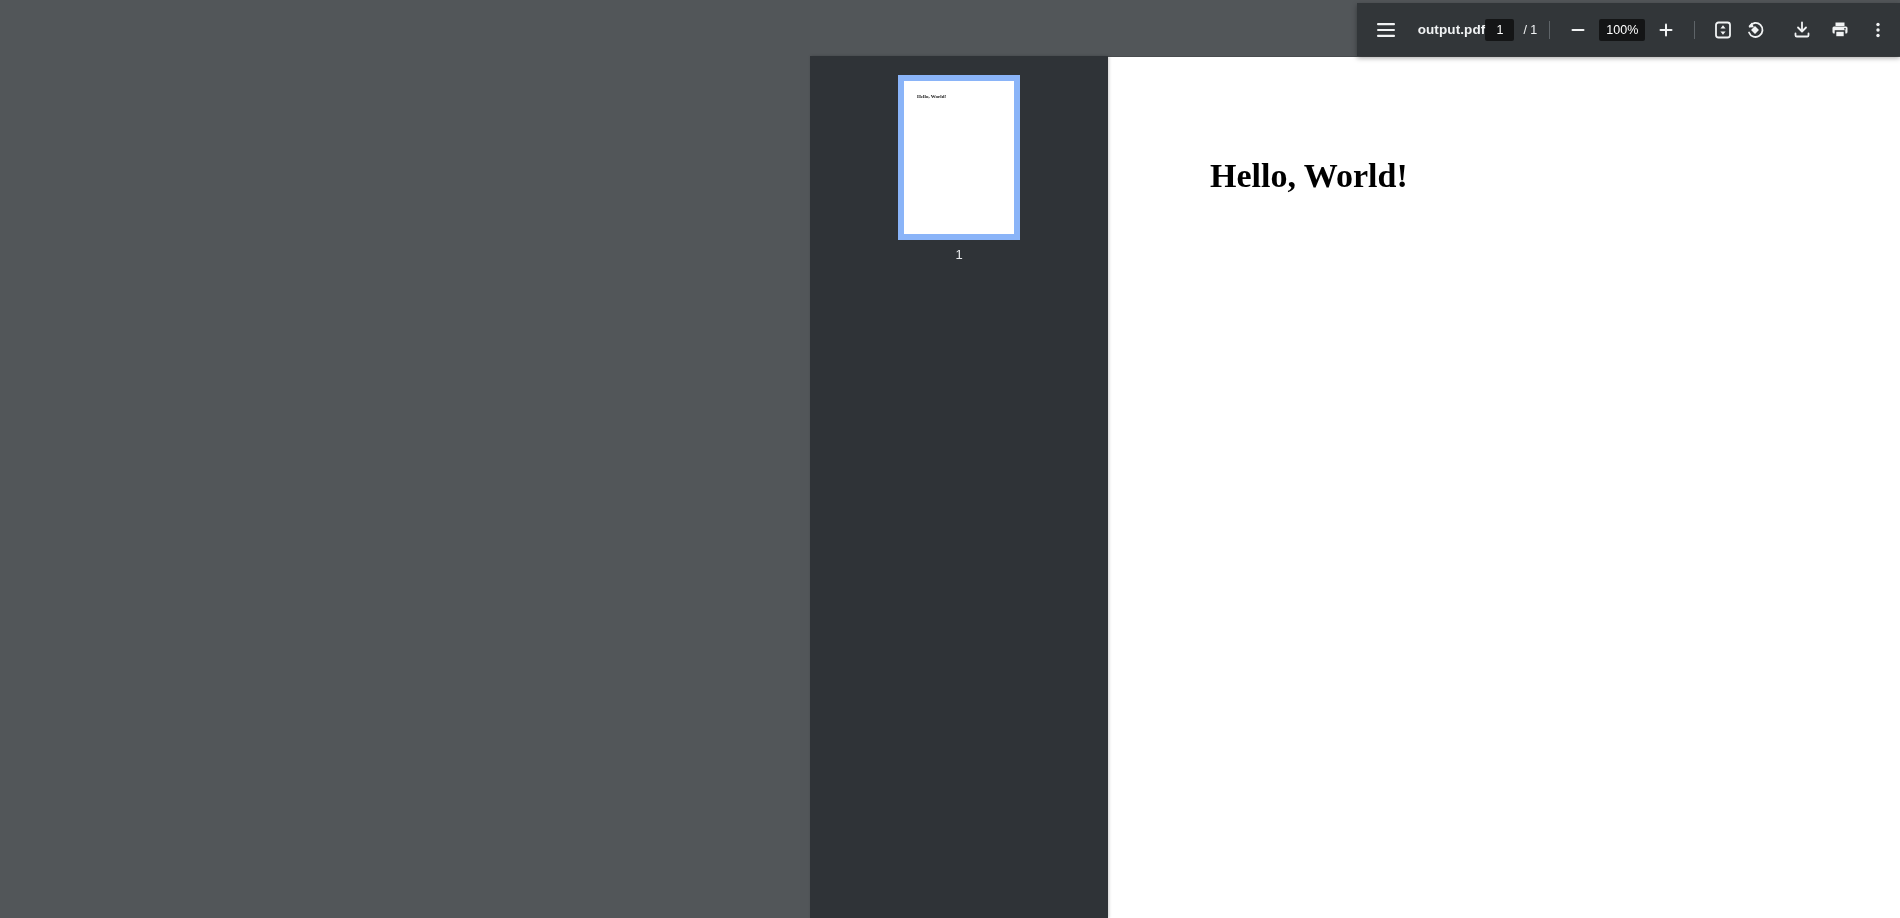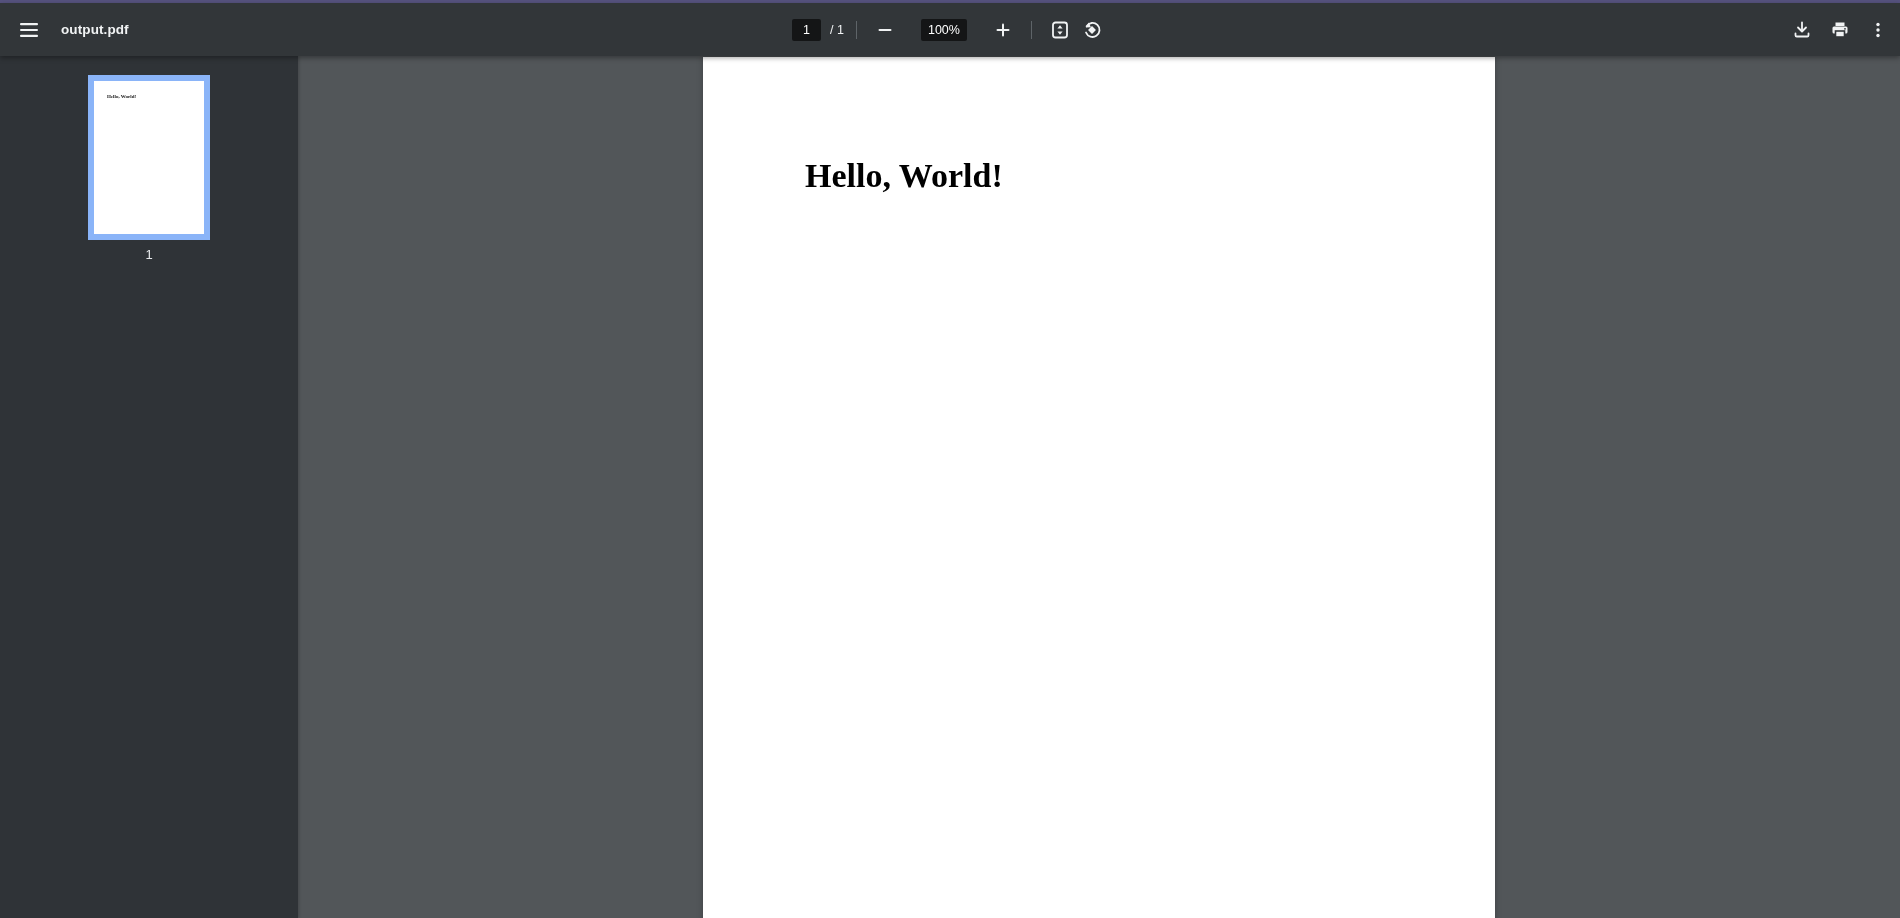--- a/index.html
+++ b/index.html
@@ -1,19 +1,19 @@
 <!DOCTYPE html>
 <html><head>
 <meta charset="utf-8">
 <style>
   * { margin: 0; padding: 0; box-sizing: border-box; }
   html, body { width: 1900px; height: 918px; overflow: hidden; }
   body { font-family: "Liberation Sans", sans-serif; background: #525659; }
 
-  .app { width: 1900px; height: 918px; display: flex; flex-direction: column; }
+  .app { width: 1900px; height: 918px; display: flex; flex-direction: column; align-items: flex-end; }
 
   
   .frame-strip { height: 3px; background: #56527e; flex: 0 0 auto; }
 
   
   .toolbar {
     height: 53px; flex: 0 0 auto;
     background: #323639;
     display: grid; grid-template-columns: 1fr auto 1fr;
     align-items: center;
@@ -40,21 +40,21 @@
     font-size: 12.5px; font-family: "Liberation Sans", sans-serif; outline: none;
   }
   .page-count { font-size: 12.5px; color: #f1f3f4; margin-left: 9px; white-space: pre; }
 
   .sep { width: 1px; height: 18px; background: #5e6468; margin: 0 12px; }
 
   .zoom-input {
     width: 46px; height: 22px; border: none; border-radius: 2px;
     background: rgba(0,0,0,0.6); color: #fff; text-align: center;
     font-size: 12.5px; font-family: "Liberation Sans", sans-serif; outline: none;
-    margin: 0 20px;
+    margin: 0 5px;
   }
 
   
   .content { flex: 1 1 auto; display: flex; min-height: 0; }
 
   .sidebar {
     width: 298px; flex: 0 0 auto; background: #2f3337;
     box-shadow: 1px 0 3px rgba(0,0,0,0.2); z-index: 2;
     display: flex; flex-direction: column; align-items: center;
   }

